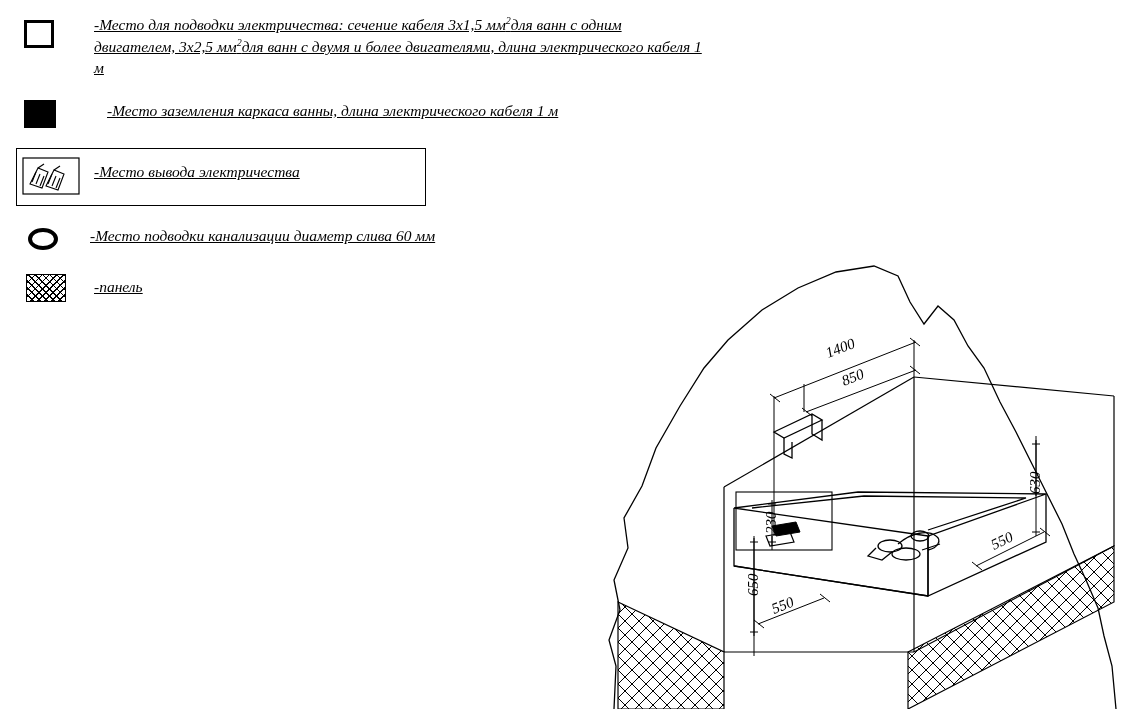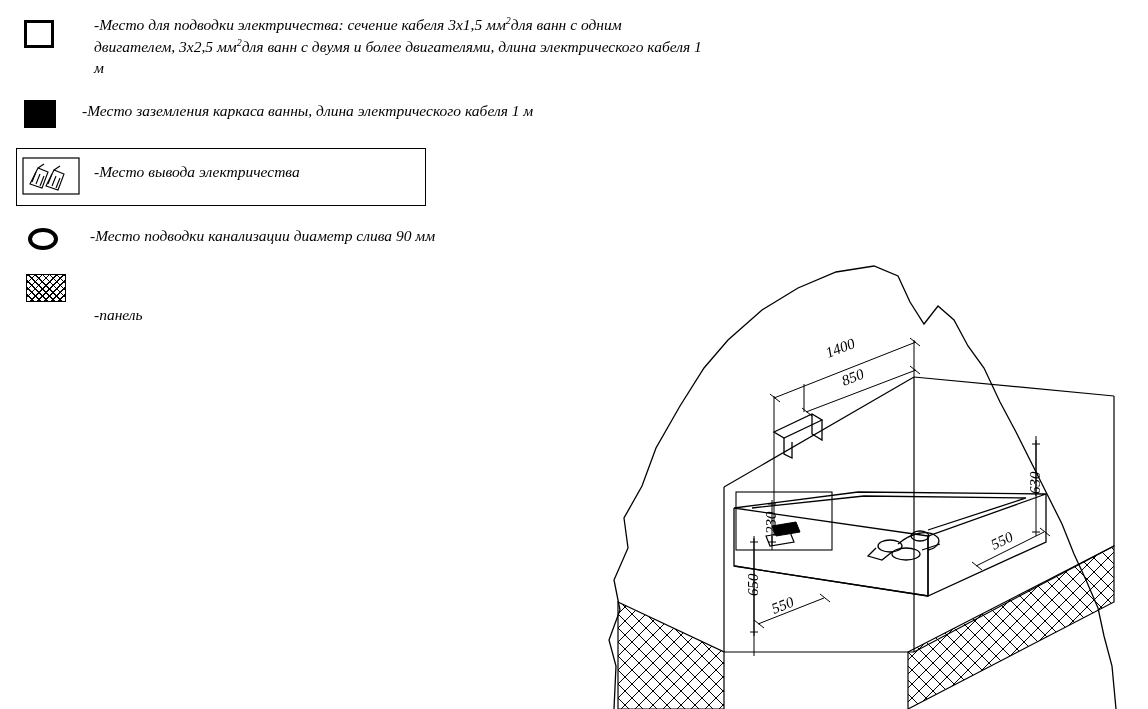--- a/index.html
+++ b/index.html
@@ -26,20 +26,21 @@
     position: absolute;
     box-sizing: border-box;
   }
   .legend-text {
     position: absolute;
     font-style: italic;
     font-size: 15.5px;
     line-height: 1.35;
     color: #000;
     font-family: "Liberation Serif", serif;
+    text-decoration: underline;
   }
 
   
   #sym-electric {
     left: 24px;
     top: 20px;
     width: 30px;
     height: 28px;
     border: 3.5px solid #000;
     background: #fff;
@@ -57,21 +58,21 @@
 
   
   #sym-ground {
     left: 24px;
     top: 100px;
     width: 32px;
     height: 28px;
     background: #000;
   }
   #txt-ground {
-    left: 82px;
+    left: 107px;
     top: 101px;
     width: 600px;
   }
 
   
   #box-water {
     position: absolute;
     left: 16px;
     top: 148px;
     width: 410px;
@@ -119,21 +120,20 @@
     box-sizing: border-box;
     background:
       repeating-linear-gradient(45deg, transparent 0 4px, #000 4px 5px),
       repeating-linear-gradient(-45deg, transparent 0 4px, #000 4px 5px),
       #fff;
   }
   #txt-panel {
     left: 94px;
     top: 277px;
     width: 200px;
-    margin-top: 28px;
   }
 
   
   #drawing {
     position: absolute;
     left: 576px;
     top: 236px;
     width: 572px;
     height: 473px;
   }
@@ -172,21 +172,21 @@
         <path d="M30 32 L34 22"></path>
         <path d="M34 34 L38 24"></path>
         <path d="M16 14 L22 10"></path>
         <path d="M32 16 L38 12"></path>
       </g>
     </svg>
   </div>
   <div id="txt-water" class="legend-text">-Место вывода электричества</div>
 
   <div id="sym-drain" class="legend-symbol"></div>
-  <div id="txt-drain" class="legend-text">-Место подводки канализации диаметр слива 90 мм</div>
+  <div id="txt-drain" class="legend-text">-Место подводки канализации диаметр слива 60 мм</div>
 
   <div id="sym-panel" class="legend-symbol"></div>
   <div id="txt-panel" class="legend-text">-панель</div>
 </div>
 
 <div id="drawing">
   <svg width="572" height="473" viewBox="0 0 572 473">
     <defs>
       <pattern id="mesh" width="14" height="14" patternUnits="userSpaceOnUse" patternTransform="rotate(0)">
         <path d="M0 0 L14 14 M14 0 L0 14" stroke="#000" stroke-width="1" fill="none"></path>

